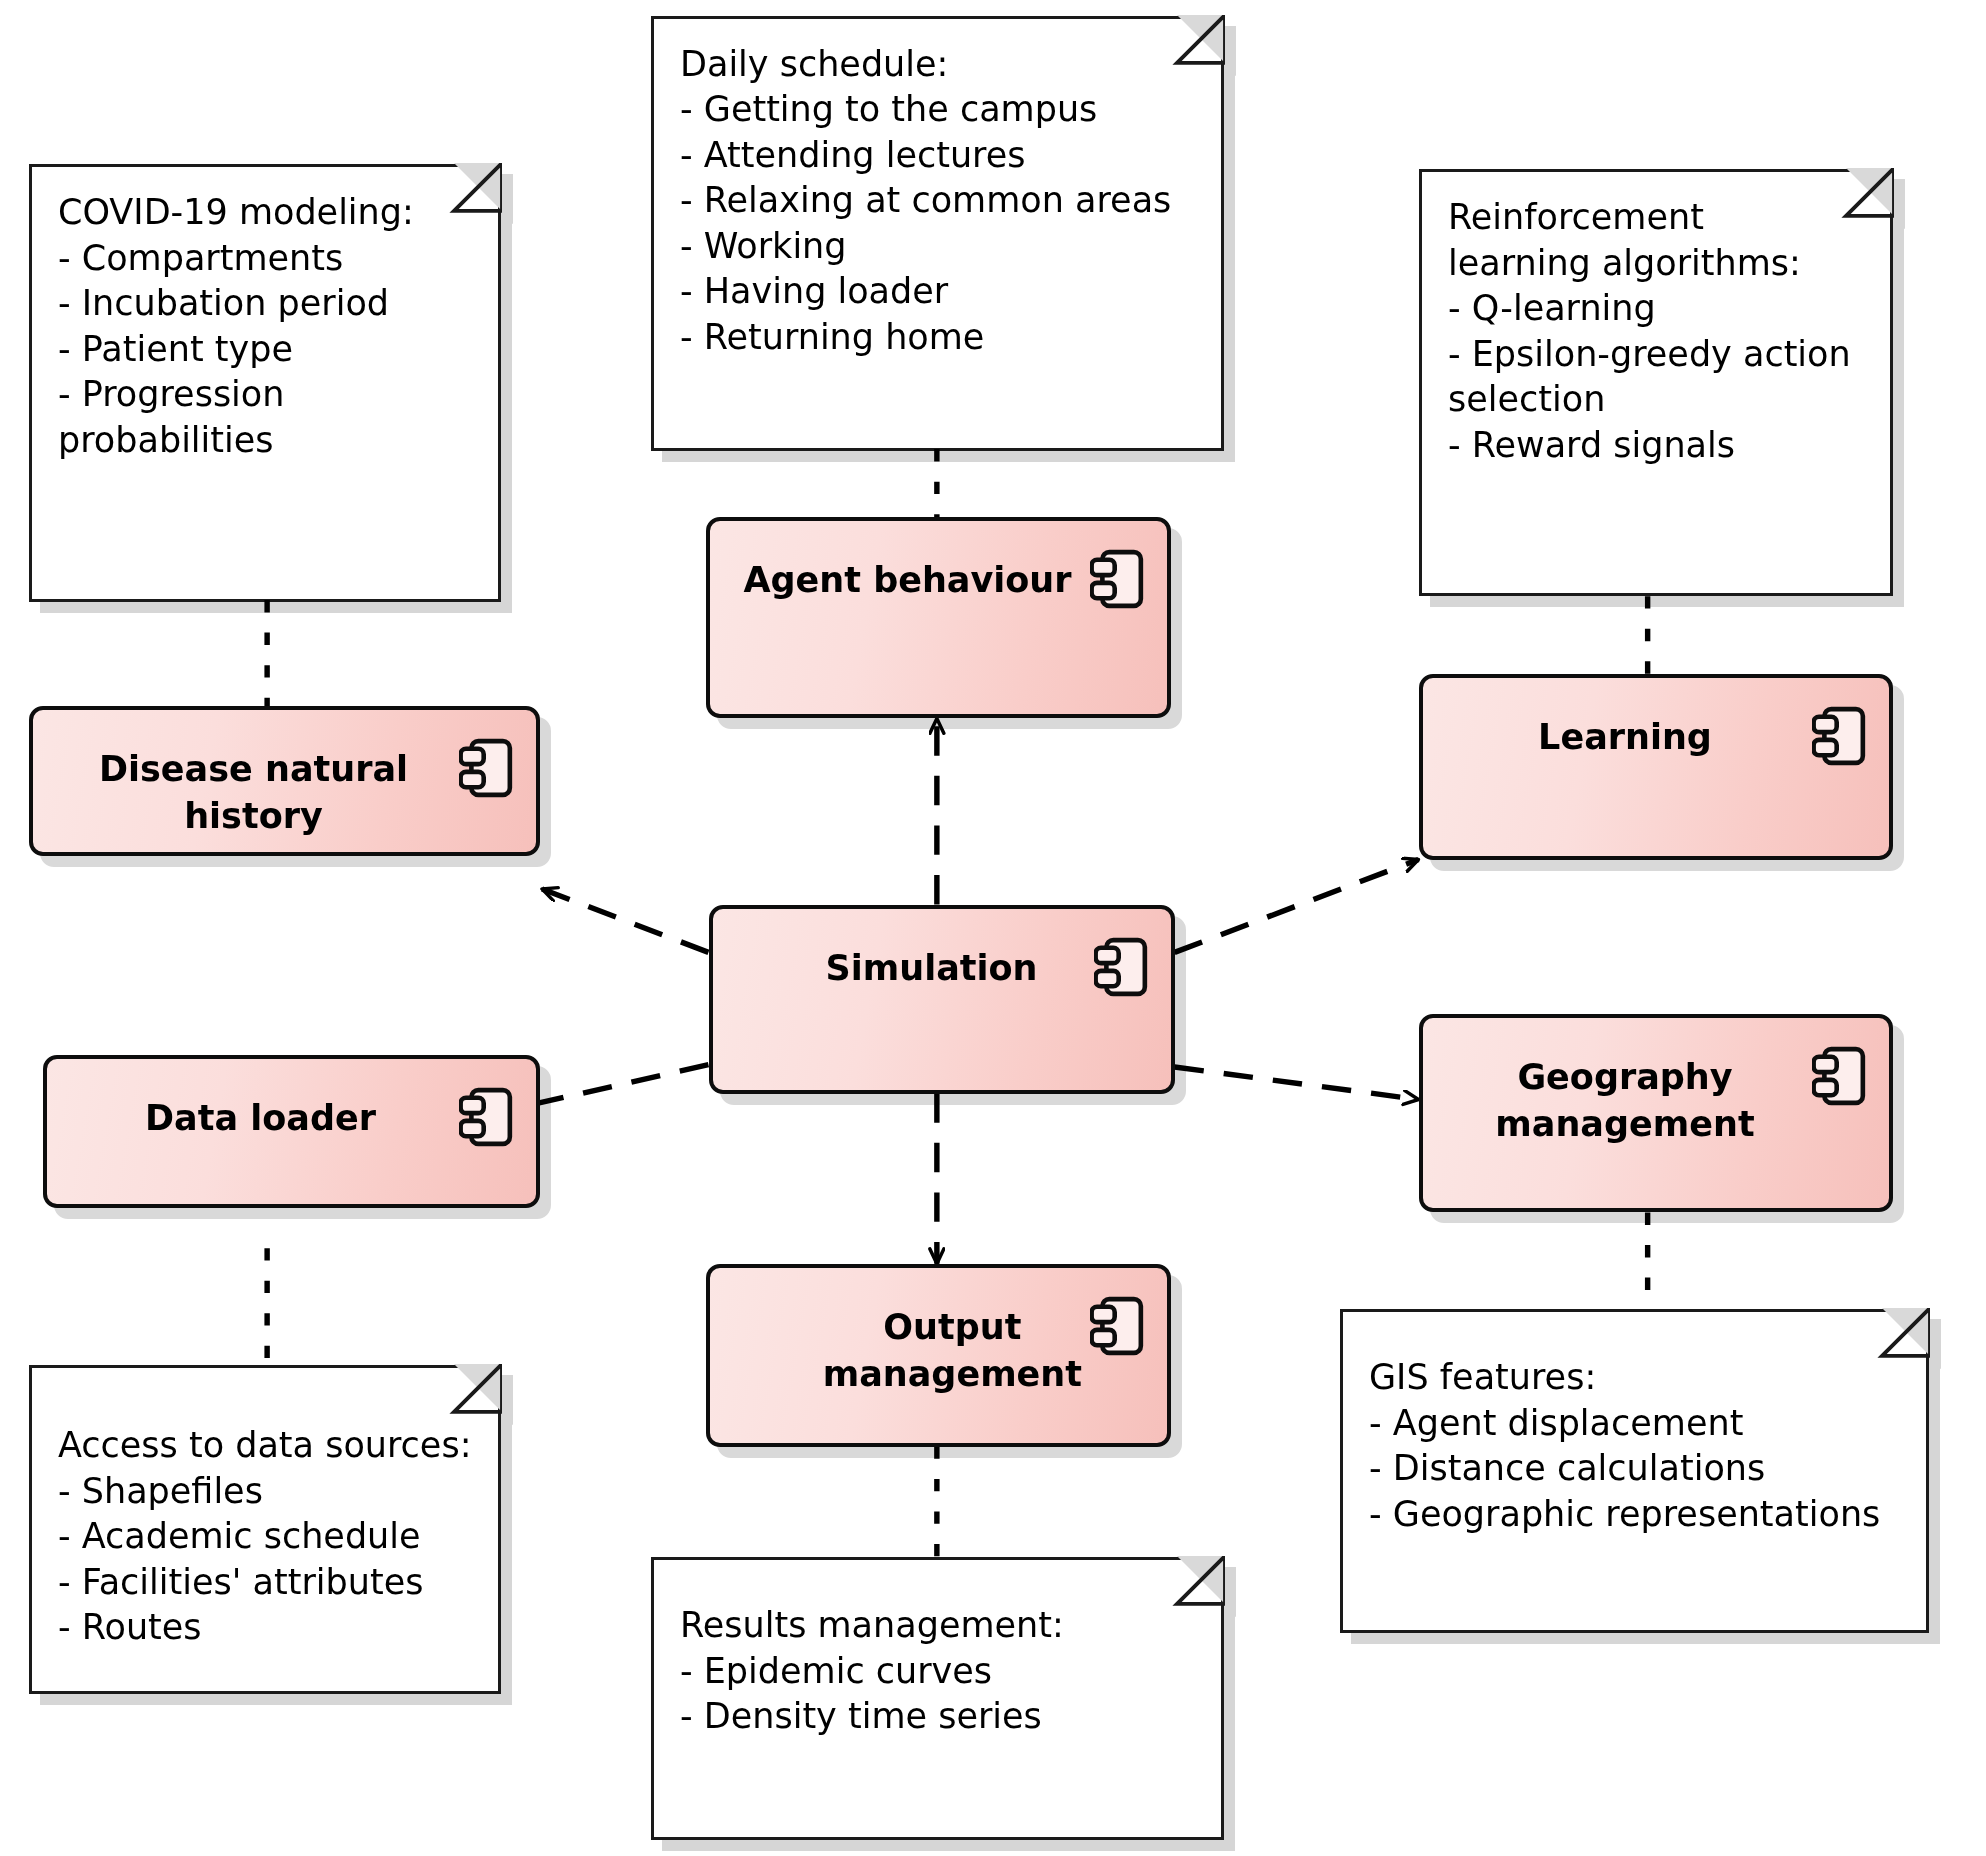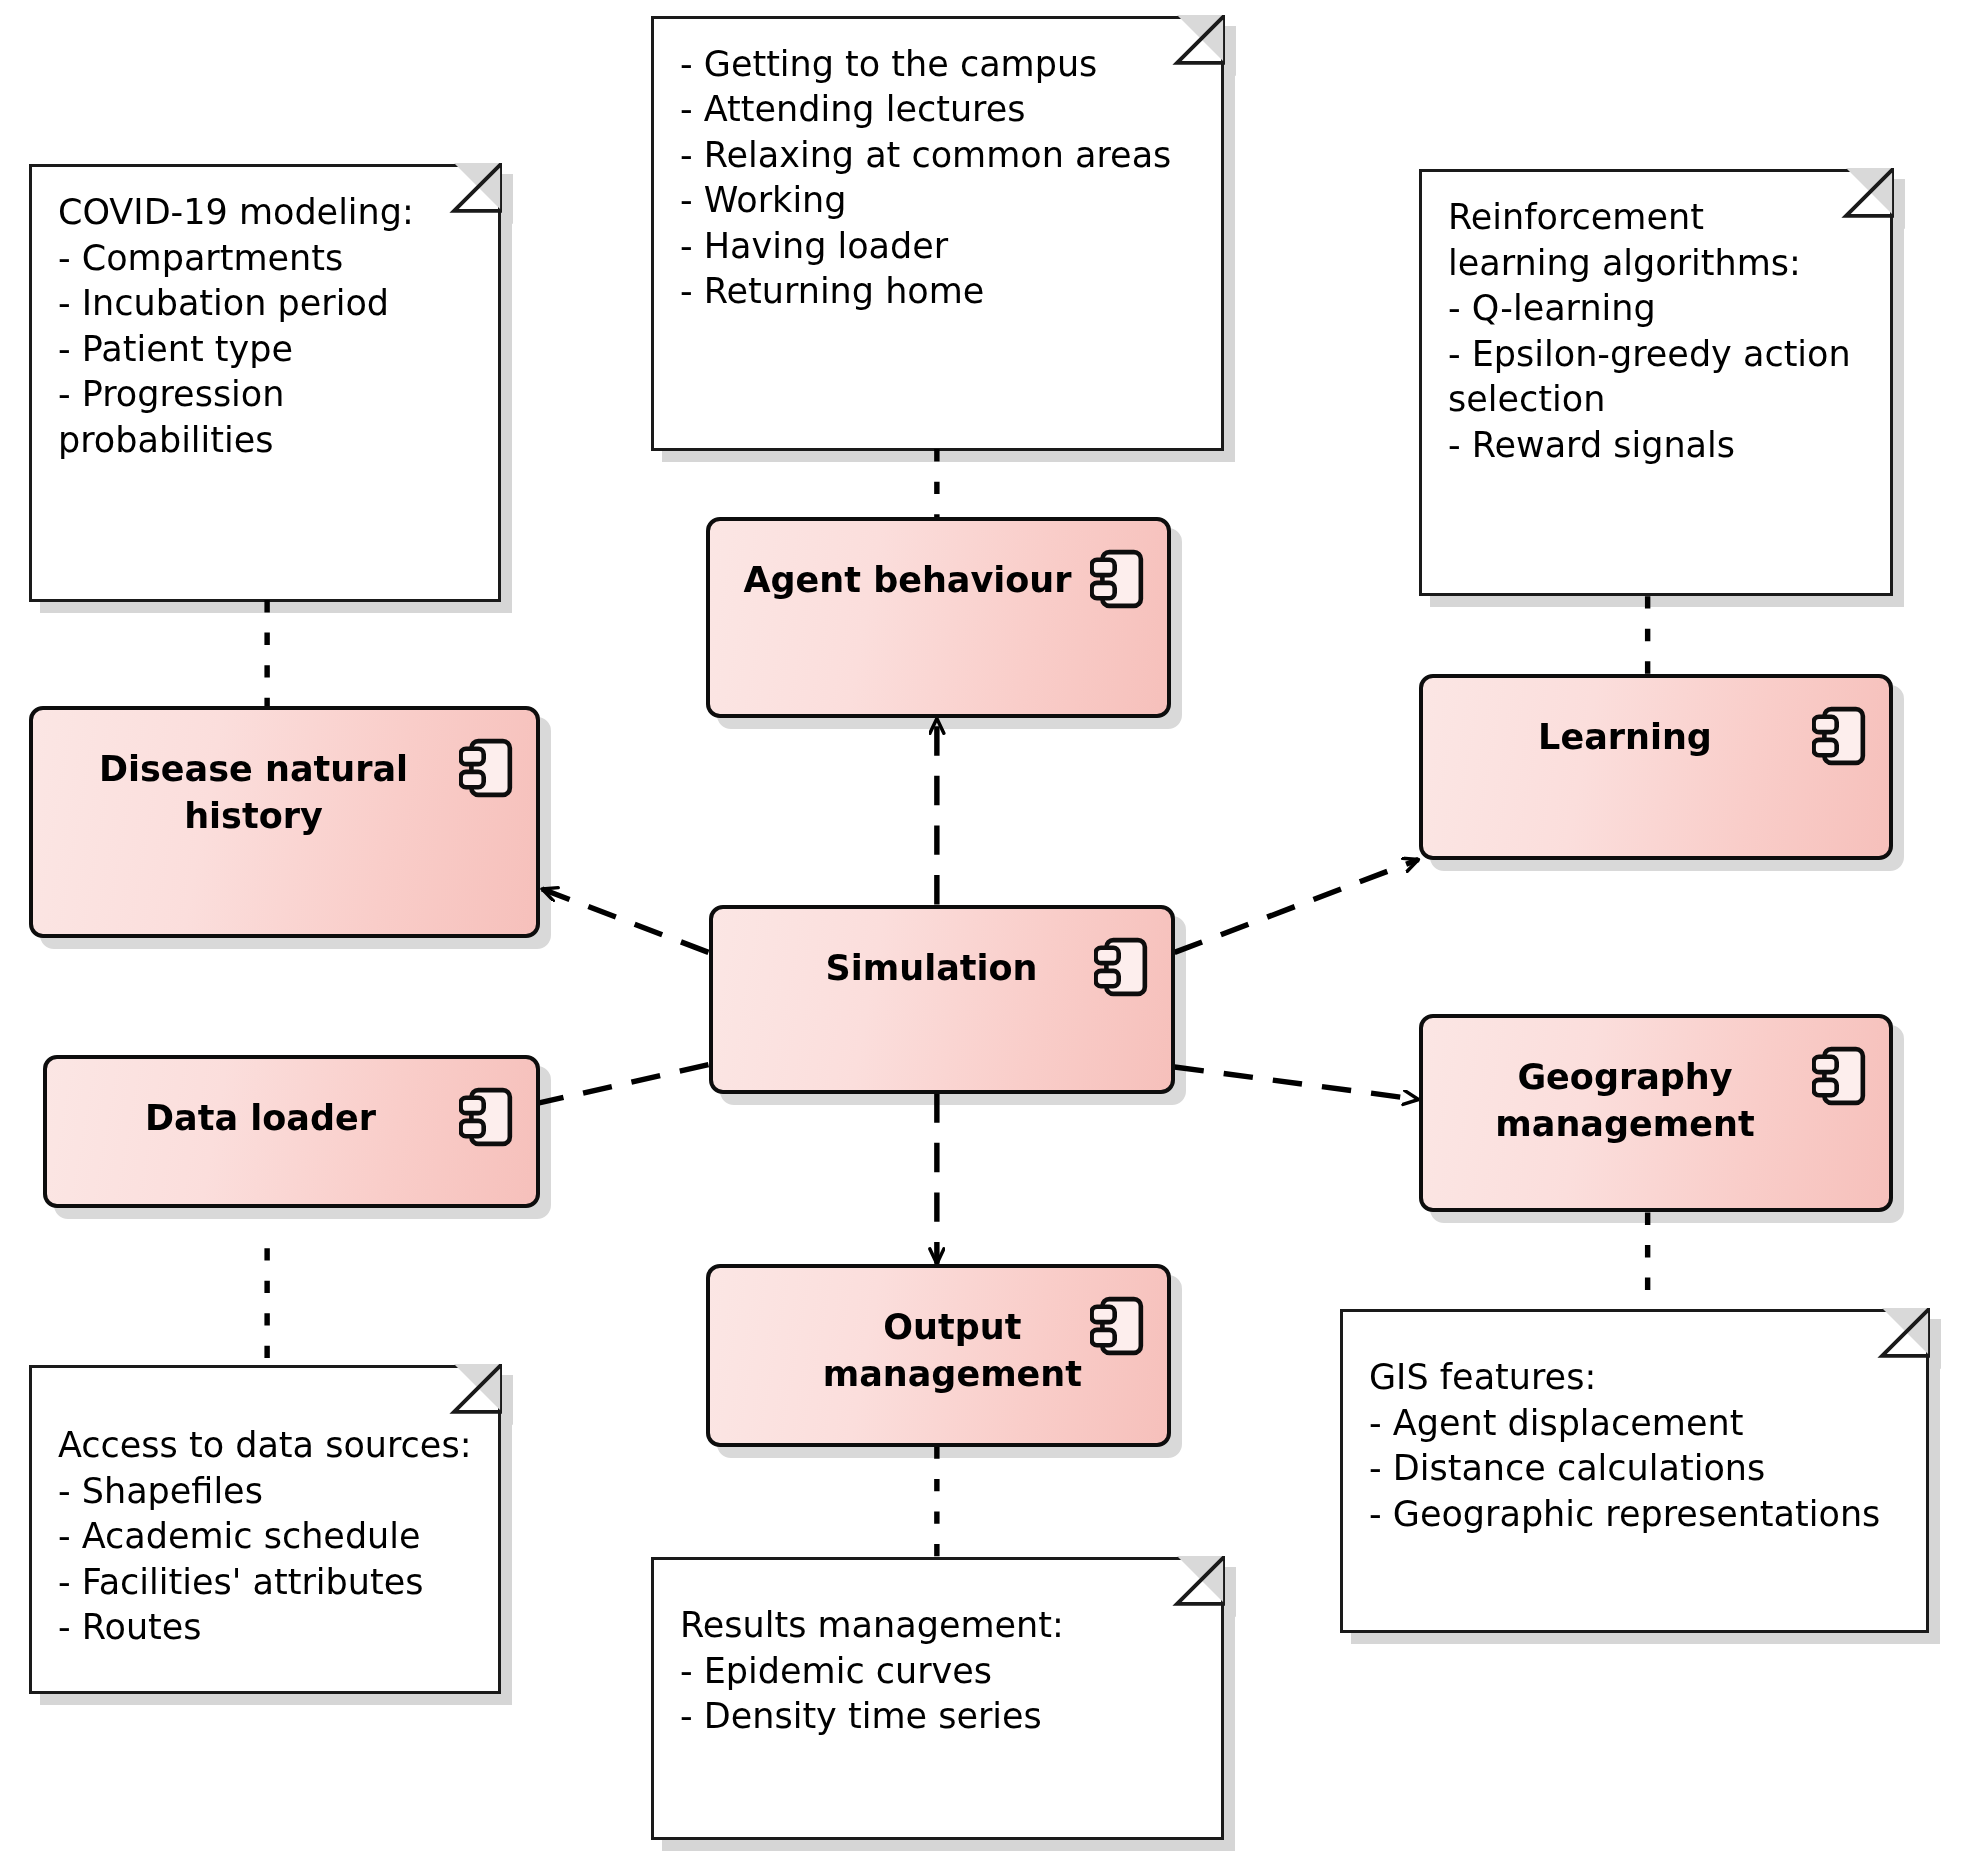--- a/index.html
+++ b/index.html
@@ -127,20 +127,21 @@
       <div class="line">probabilities</div>
     </div>
   </div>
 
   <div class="note" style="left:651px; top:15.5px; width:573px; height:435px;">
     <div class="fold"></div>
     <svg class="fold-edge" viewBox="0 0 88 88">
       <path d="M 88 0 L 88 62 L 26 62 Z" fill="none" stroke="#1a1a1a" stroke-width="5"></path>
     </svg>
     <div class="note-lines">
+      <div class="line">Daily schedule:</div>
       <div class="line">- Getting to the campus</div>
       <div class="line">- Attending lectures</div>
       <div class="line">- Relaxing at common areas</div>
       <div class="line">- Working</div>
       <div class="line">- Having loader</div>
       <div class="line">- Returning home</div>
     </div>
   </div>
 
   <div class="note" style="left:1419px; top:169px; width:474px; height:427px;">
@@ -199,21 +200,21 @@
 
   <div class="component" style="left:706px; top:517px; width:465px; height:201px; z-index:6;">
     <div class="cname">Agent behaviour</div>
     <svg class="cicon" viewBox="0 0 70 78">
       <rect x="16" y="4" width="50" height="70" rx="9" ry="9" fill="#fdeeed" stroke="#0d0d0d" stroke-width="6"></rect>
       <rect x="2" y="14" width="30" height="20" rx="7" ry="7" fill="#fdeeed" stroke="#0d0d0d" stroke-width="6"></rect>
       <rect x="2" y="44" width="30" height="20" rx="7" ry="7" fill="#fdeeed" stroke="#0d0d0d" stroke-width="6"></rect>
     </svg>
   </div>
 
-  <div class="component" style="left:29px; top:706px; width:511px; height:232px; z-index:6;">
+  <div class="component" style="left:29px; top:706px; width:511px; height:150px; z-index:6;">
     <div class="cname">Disease natural
 history</div>
     <svg class="cicon" viewBox="0 0 70 78">
       <rect x="16" y="4" width="50" height="70" rx="9" ry="9" fill="#fdeeed" stroke="#0d0d0d" stroke-width="6"></rect>
       <rect x="2" y="14" width="30" height="20" rx="7" ry="7" fill="#fdeeed" stroke="#0d0d0d" stroke-width="6"></rect>
       <rect x="2" y="44" width="30" height="20" rx="7" ry="7" fill="#fdeeed" stroke="#0d0d0d" stroke-width="6"></rect>
     </svg>
   </div>
 
   <div class="component" style="left:1419px; top:674px; width:474px; height:186px; z-index:6;">

